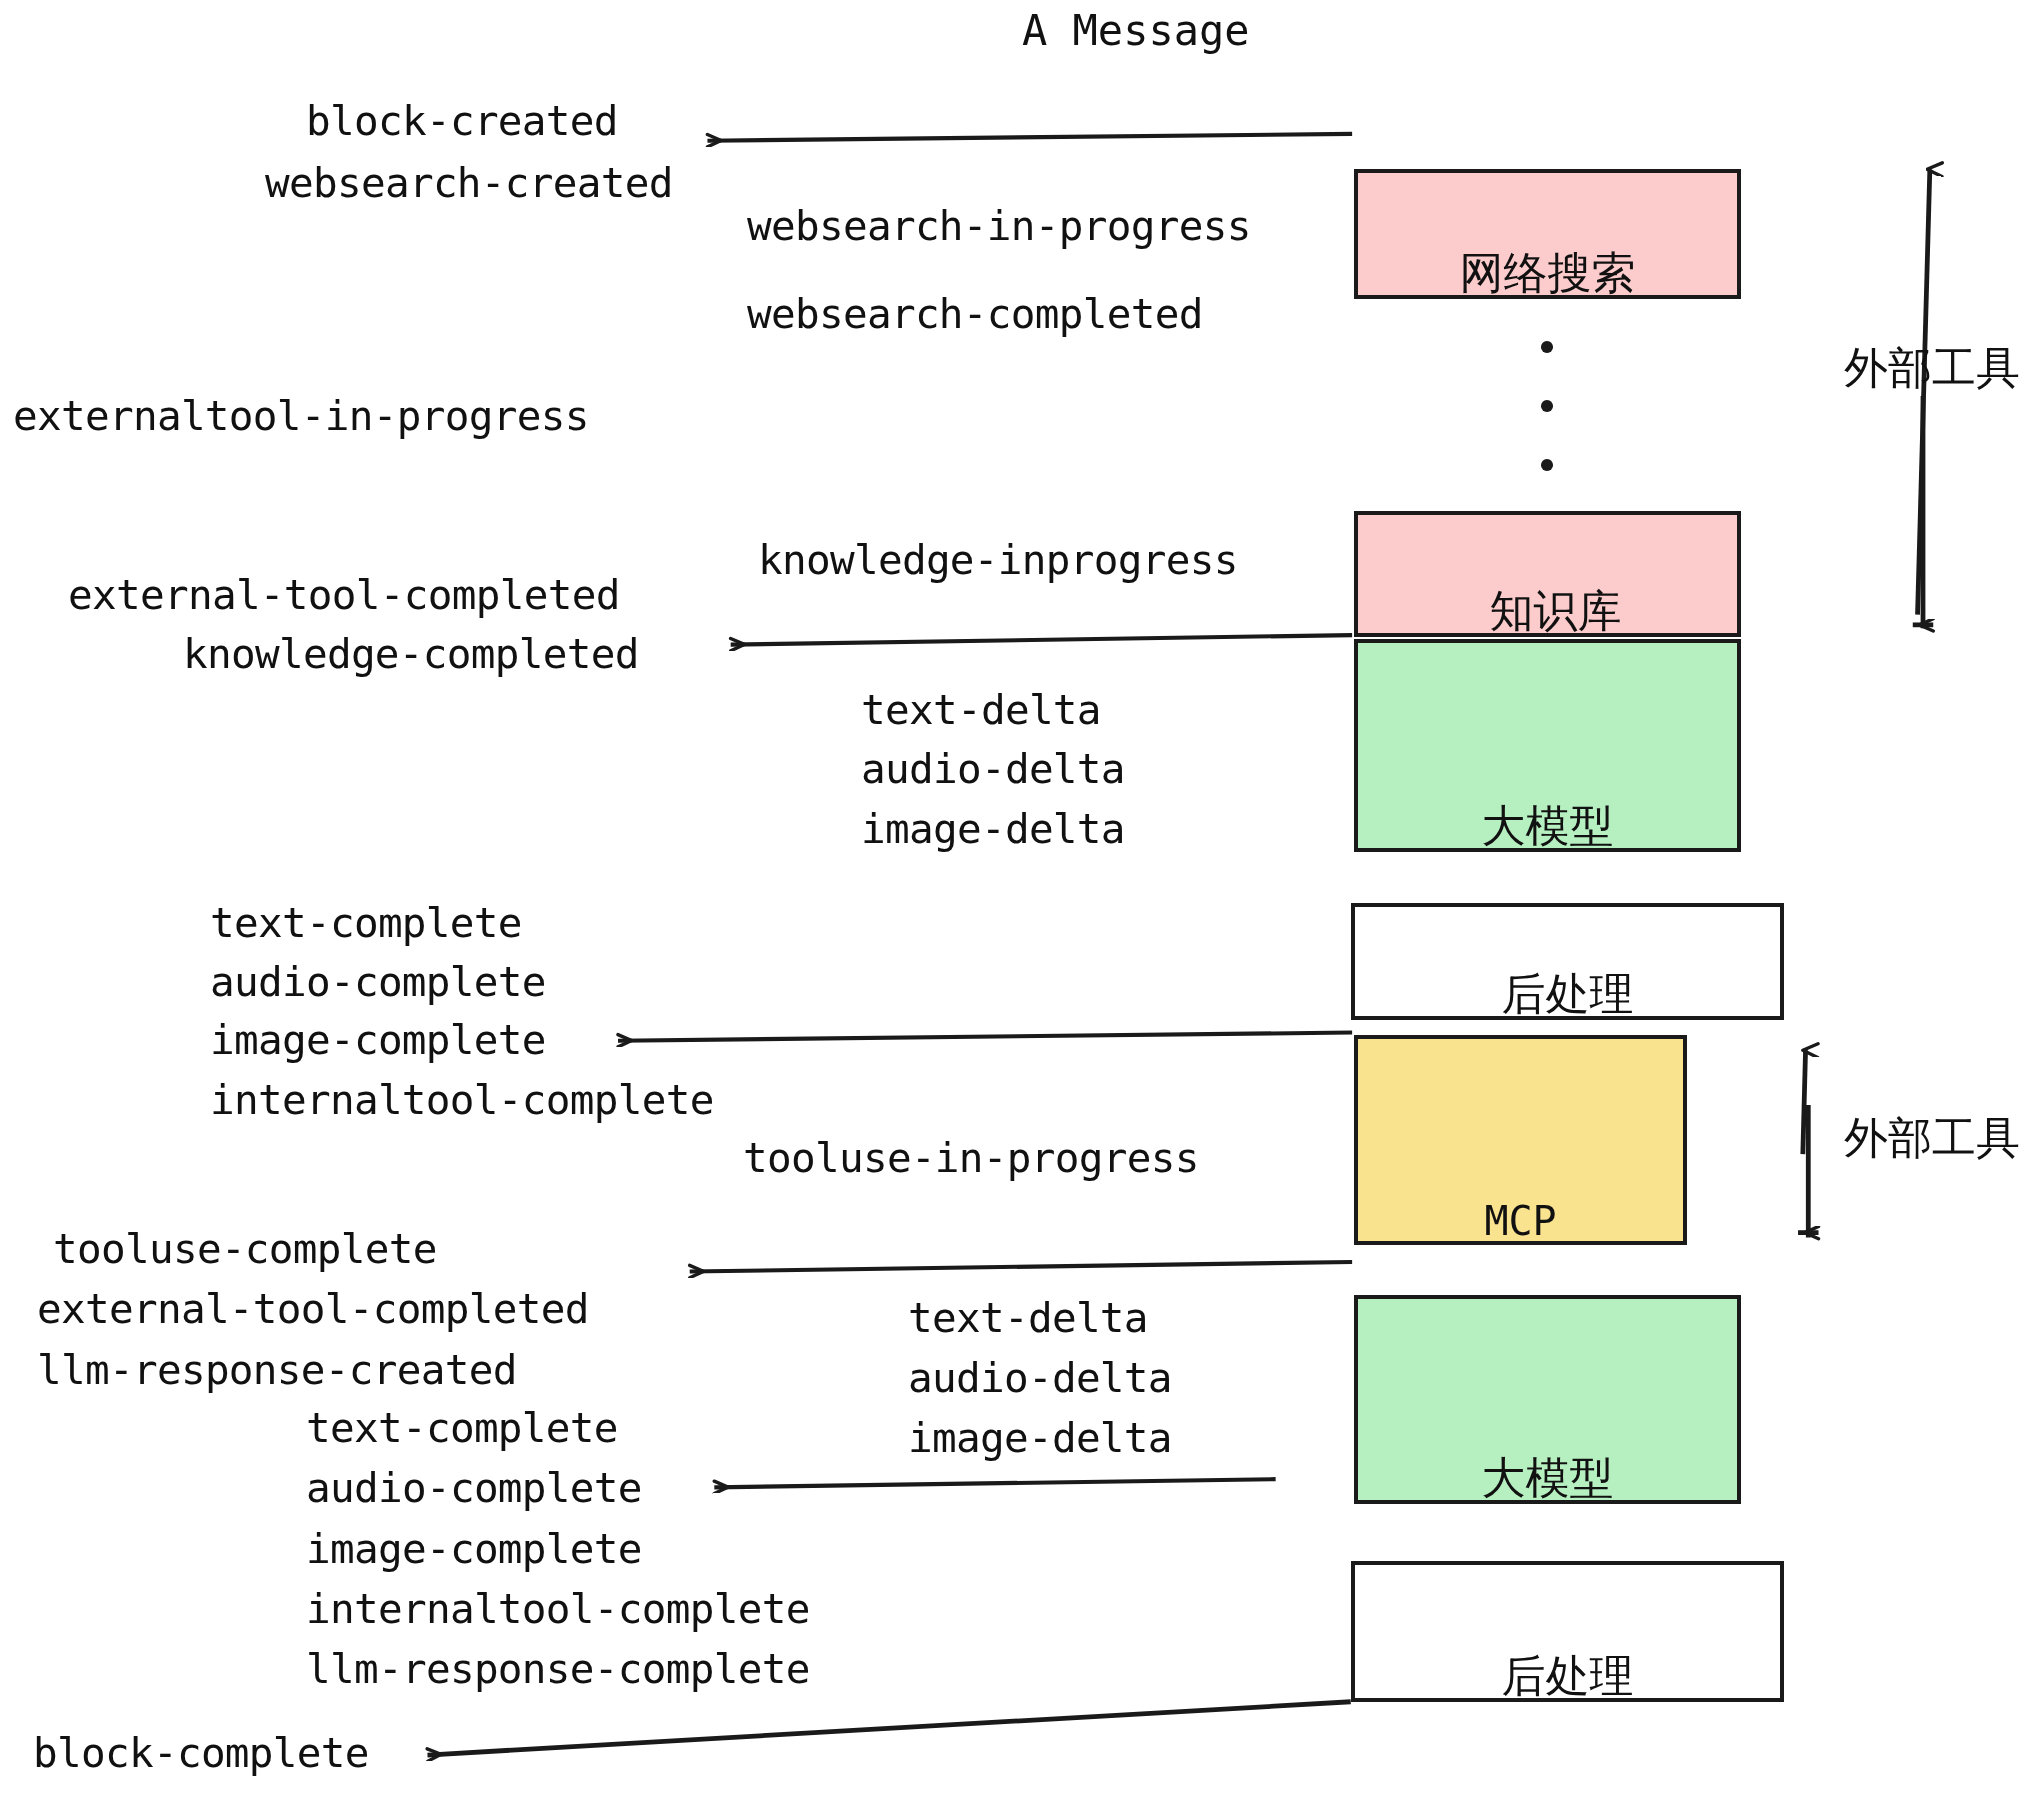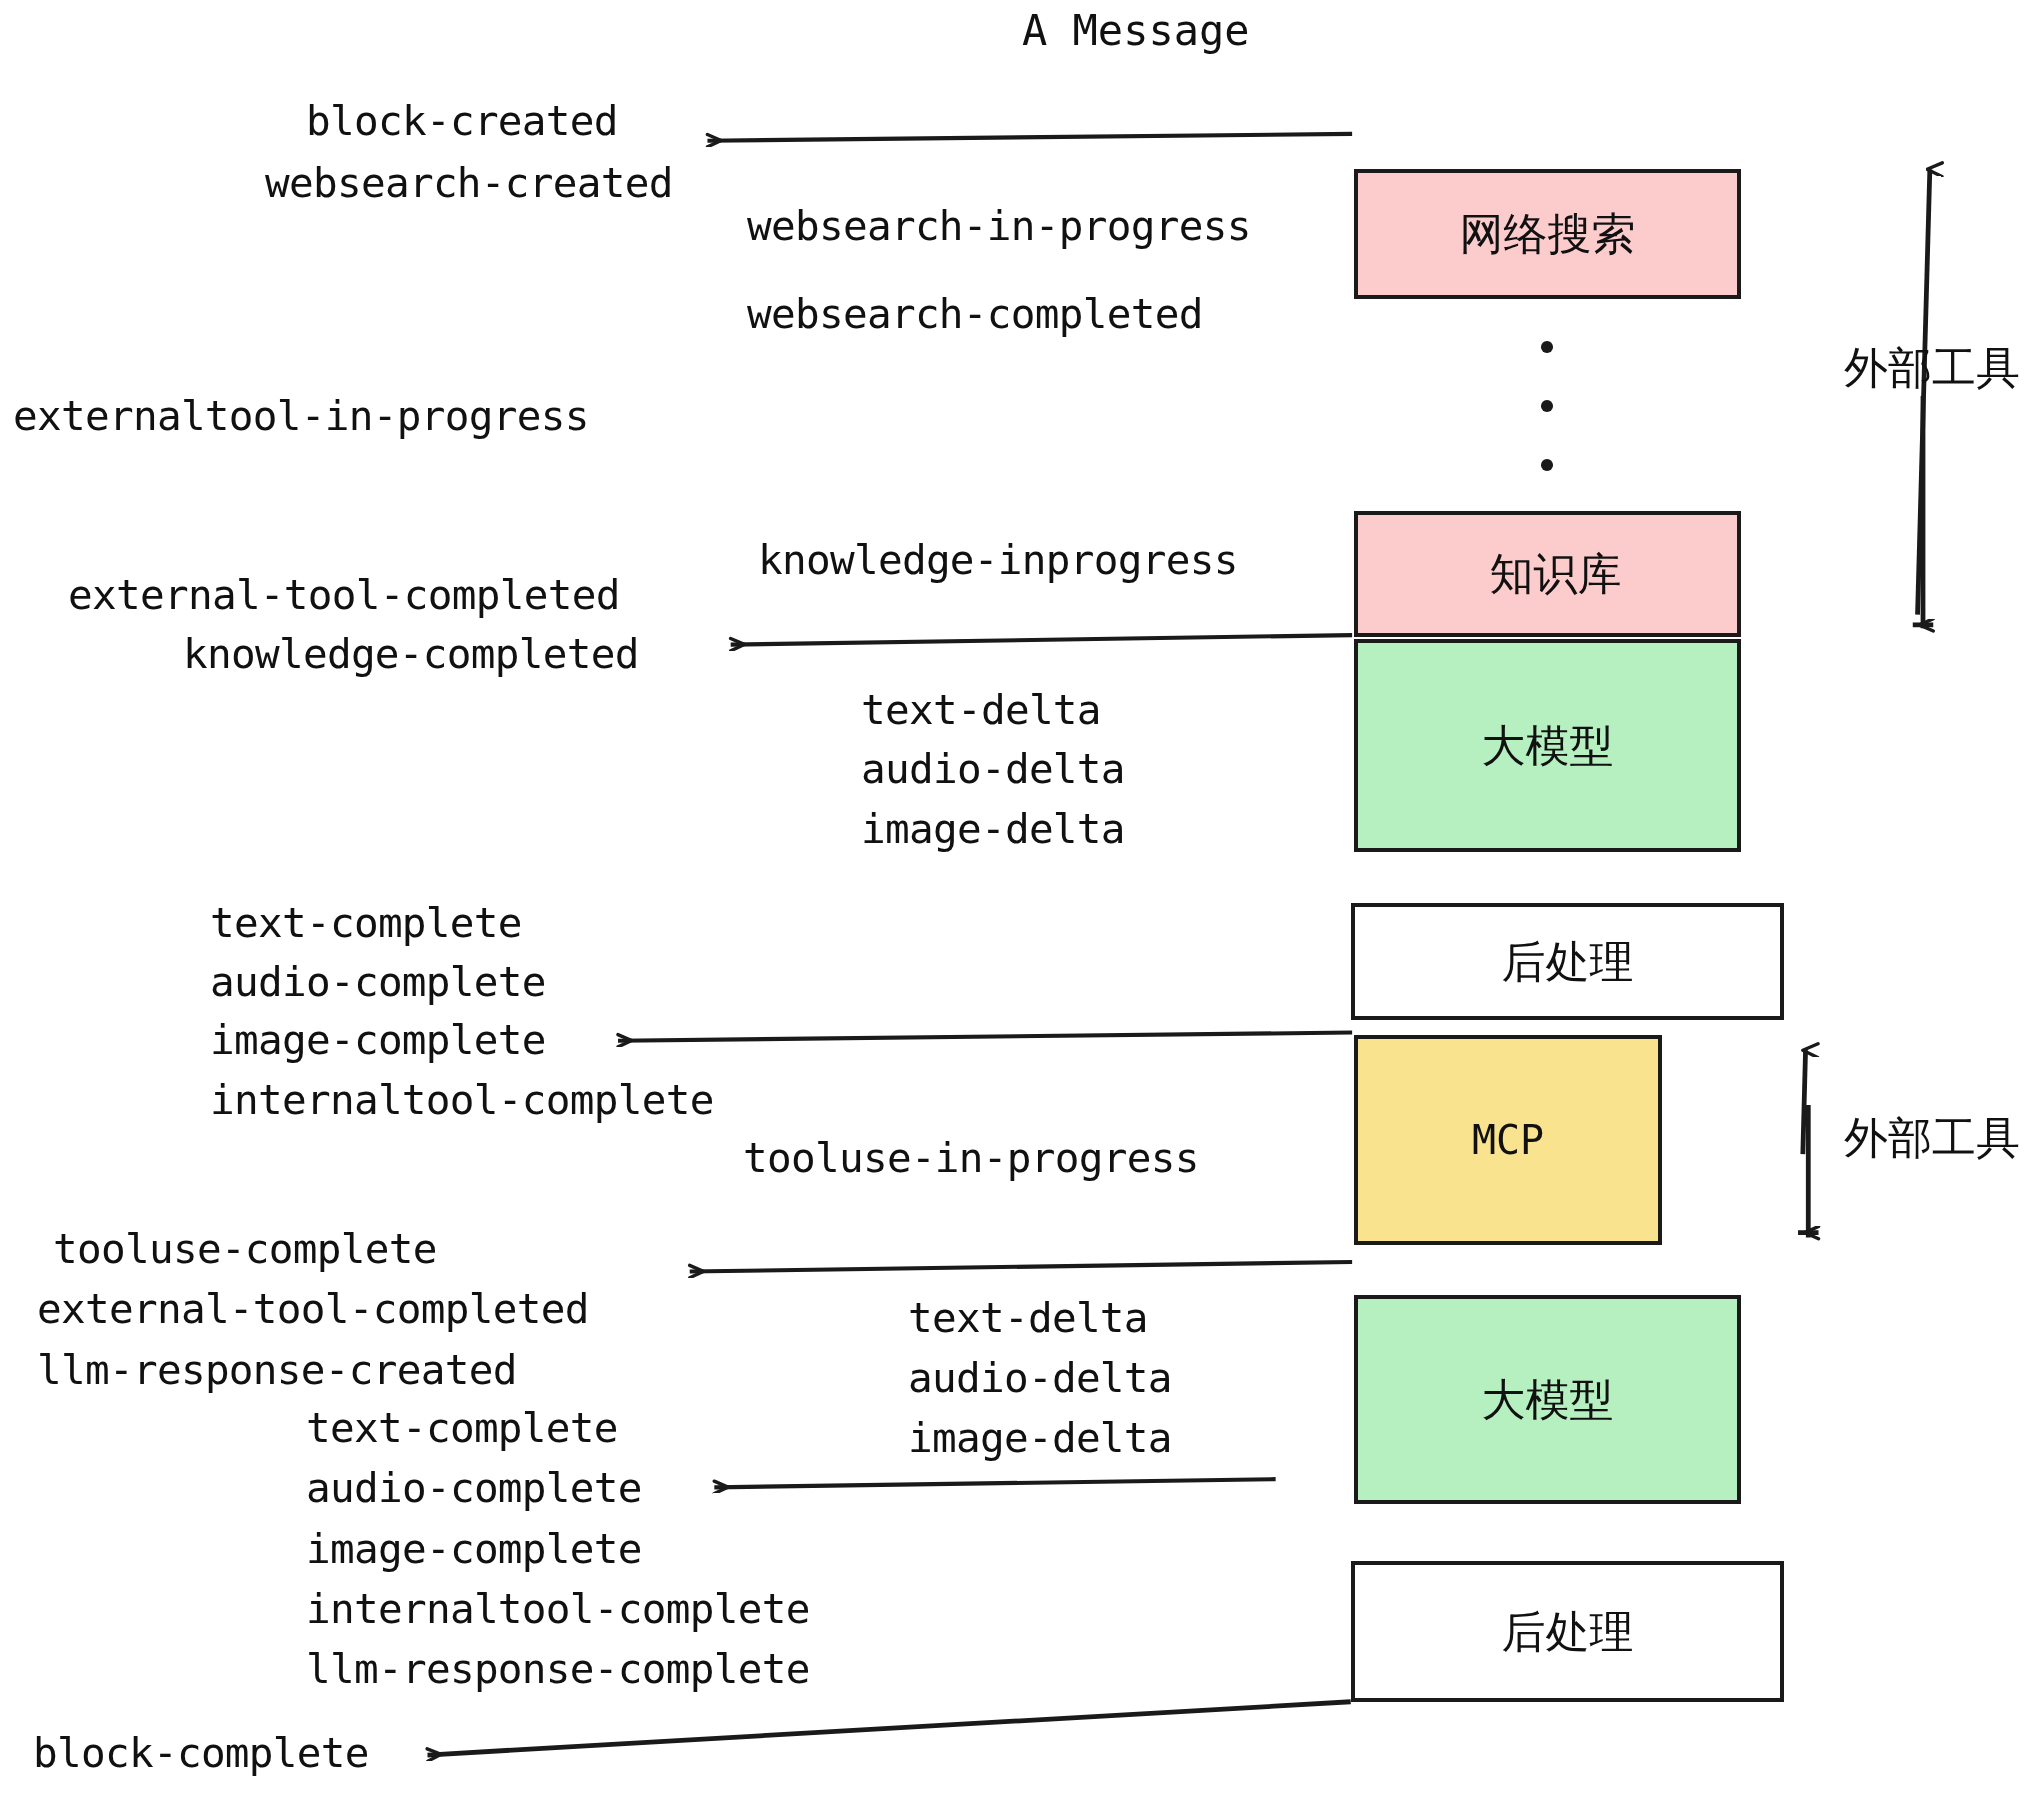--- a/index.html
+++ b/index.html
@@ -35,21 +35,21 @@
   }
   .cjk {
     font-family: "DejaVu Sans", "Liberation Sans", sans-serif;
   }
   
   .node {
     position: absolute;
     box-sizing: border-box;
     border: 4.1px solid #1a1a1a;
     display: flex;
-    align-items: center;
+    align-items: flex-end;
     justify-content: center;
     color: #111111;
   }
   .node .node-label {
     font-family: "DejaVu Sans", "Liberation Sans", sans-serif;
     font-size: 44px;
     line-height: 1;
   }
   .node.mono .node-label {
     font-family: "DejaVu Sans Mono", "Liberation Mono", monospace;
@@ -178,21 +178,21 @@
   </div>
 
   <div class="node" style="left:1354px; top:639px; width:387px; height:213px; background:#b6efc0;">
     <span class="node-label cjk">大模型</span>
   </div>
 
   <div class="node" style="left:1351px; top:903px; width:433px; height:117px; background:#ffffff;">
     <span class="node-label cjk">后处理</span>
   </div>
 
-  <div class="node mono" style="left:1354px; top:1035px; width:308px; height:210px; background:#fae38f;">
+  <div class="node mono" style="left:1354px; top:1035px; width:333px; height:210px; background:#fae38f;">
     <span class="node-label">MCP</span>
   </div>
 
   <div class="node" style="left:1354px; top:1295px; width:387px; height:209px; background:#b6efc0;">
     <span class="node-label cjk">大模型</span>
   </div>
 
   <div class="node" style="left:1351px; top:1561px; width:433px; height:141px; background:#ffffff;">
     <span class="node-label cjk">后处理</span>
   </div>

